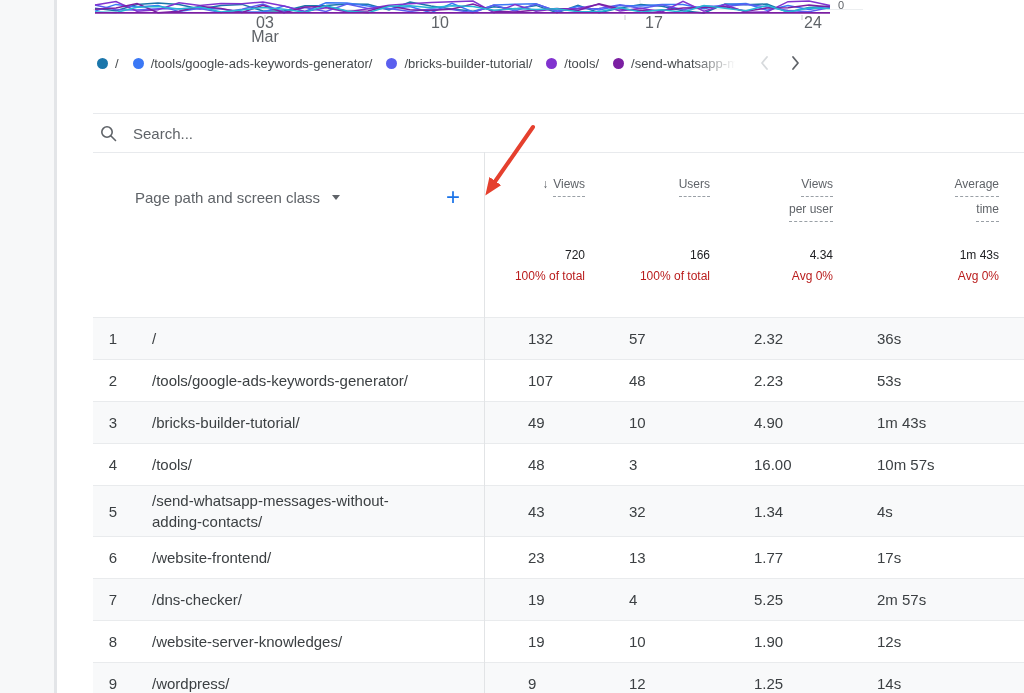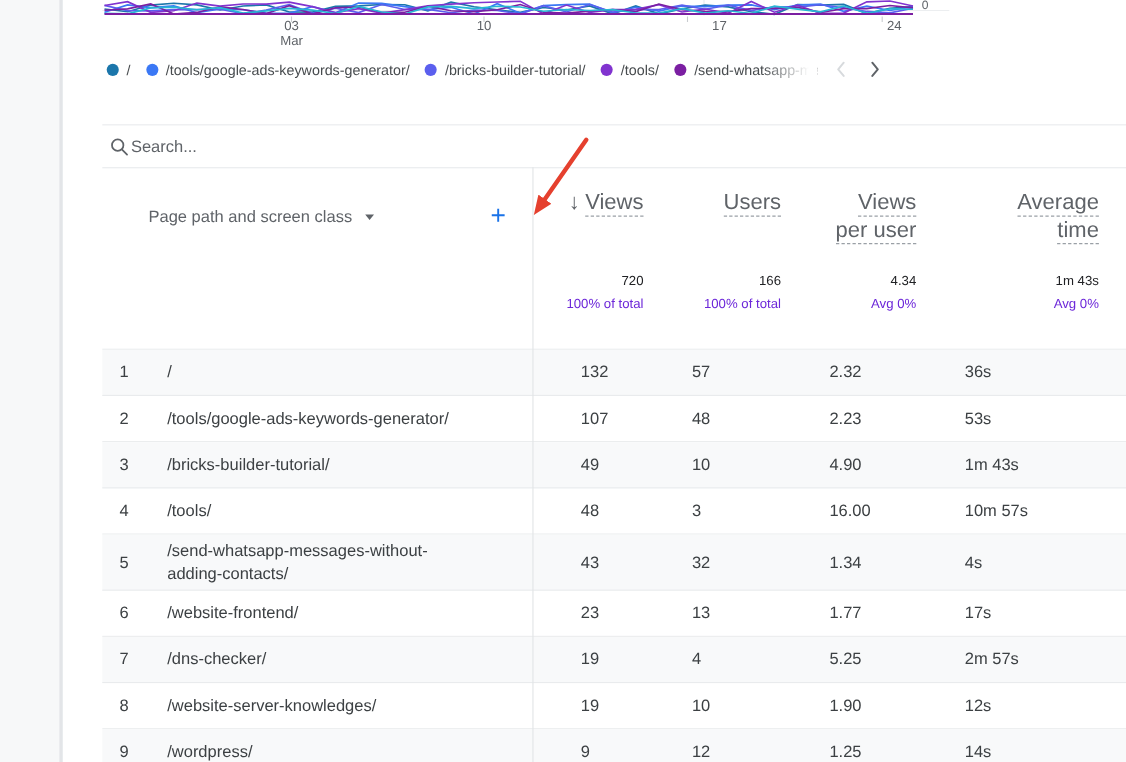--- a/index.html
+++ b/index.html
@@ -2,54 +2,54 @@
 <html><head>
 <meta charset="utf-8">
 <style>
   html,body{margin:0;padding:0;background:#fff;}
   .page{position:relative;width:1024px;height:693px;overflow:hidden;background:#fff;
         font-family:"Liberation Sans","DejaVu Sans",sans-serif;color:#3c4043;}
   .sidebar{position:absolute;left:0;top:0;width:54px;height:100%;background:#f7f8f9;border-right:3px solid #e3e5e8;}
   
   .chart-wrap{position:absolute;left:57px;top:0;width:967px;height:52px;}
   .chart-wrap svg{position:absolute;left:0;top:0;}
-  .xlabel{position:absolute;top:16px;transform:translateX(-50%);font-size:12px;color:#5f6368;text-align:center;line-height:14px;white-space:nowrap;}
+  .xlabel{position:absolute;top:16px;transform:translateX(-50%);font-size:16px;color:#5f6368;text-align:center;line-height:14px;white-space:nowrap;}
   .ylabel{position:absolute;left:781px;top:-1px;font-size:11px;color:#5f6368;}
   
   .legend-row{position:absolute;left:97px;top:55px;right:0;display:flex;align-items:center;font-size:13px;color:#474b4e;}
   .legend-items{display:flex;align-items:center;gap:14px;}
   .legend-item{display:inline-flex;align-items:center;white-space:nowrap;}
   .legend-dot{width:11px;height:11px;border-radius:50%;margin-right:7px;flex:none;}
   .fade-wrap{position:relative;max-width:112px;overflow:hidden;}
   .fade-wrap::after{content:'';position:absolute;right:0;top:0;bottom:0;width:50px;
         background:linear-gradient(90deg,rgba(255,255,255,0),#fff 85%);}
   .legend-pager{display:flex;align-items:center;gap:20px;margin-left:16px;}
   .pager-btn{display:inline-flex;cursor:pointer;}
   
   .searchbar{position:absolute;left:93px;right:0;top:113px;height:38px;
         border-top:1px solid #e8eaed;border-bottom:1px solid #e8eaed;display:flex;align-items:center;}
   .search-icon{margin-left:7px;display:inline-flex;}
-  .search-input{border:0;outline:0;font-size:15px;flex:1;color:#3c4043;background:transparent;
+  .search-input{border:0;outline:0;margin-left:14px;font-size:15px;flex:1;color:#3c4043;background:transparent;
         font-family:"Liberation Sans","DejaVu Sans",sans-serif;}
   .search-input::placeholder{color:#5f6368;opacity:1;}
   
   .grid{display:grid;grid-template-columns:42px 349px 101px 125px 123px 166px;}
   .thead{position:absolute;left:93px;top:152px;width:931px;padding-top:20px;}
   .dim-cell{display:flex;align-items:center;color:#5f6368;font-size:15px;}
   .caret{width:0;height:0;border-left:4.5px solid transparent;border-right:4.5px solid transparent;
         border-top:5px solid #5f6368;margin-left:12px;}
   .plus-btn{margin-left:auto;margin-right:24px;color:#1a73e8;font-size:24px;font-weight:400;line-height:20px;cursor:pointer;}
-  .hcell{text-align:right;font-size:20px;color:#5f6368;line-height:20px;cursor:pointer;}
+  .hcell{text-align:right;font-size:12px;color:#5f6368;line-height:20px;cursor:pointer;}
   .hline{display:block;margin-top:2px;}
   .dashed{display:inline-block;border-bottom:1px dashed #9aa0a6;padding-bottom:2px;}
   .sort-arrow{margin-right:5px;}
   .totals-row{margin-top:26px;}
   .tcell{text-align:right;}
   .tval{font-size:12px;color:#202124;font-weight:500;}
-  .tsub{font-size:12px;color:#6d28d9;margin-top:7px;}
+  .tsub{font-size:12px;color:#b91c1c;margin-top:7px;}
   .tbody{position:absolute;left:93px;top:317px;width:931px;border-top:1px solid #e9ebed;}
   .trow{display:grid;grid-template-columns:42px 349px 101px 125px 123px 166px;min-height:41px;
         border-bottom:1px solid #e9ebed;align-items:center;font-size:15px;color:#3c4043;}
   .trow:nth-child(odd){background:#f8f9fa;}
   .c-num{text-align:right;padding-right:18px;}
   .c-path{padding:4px 0 4px 17px;line-height:21px;}
   .c-met{text-align:left;padding-left:44px;}
   .vdiv{position:absolute;left:484px;top:152px;height:541px;width:1px;background:#e2e4e6;}
   .arrow-svg{position:absolute;left:0;top:0;pointer-events:none;z-index:10;}
 </style>

